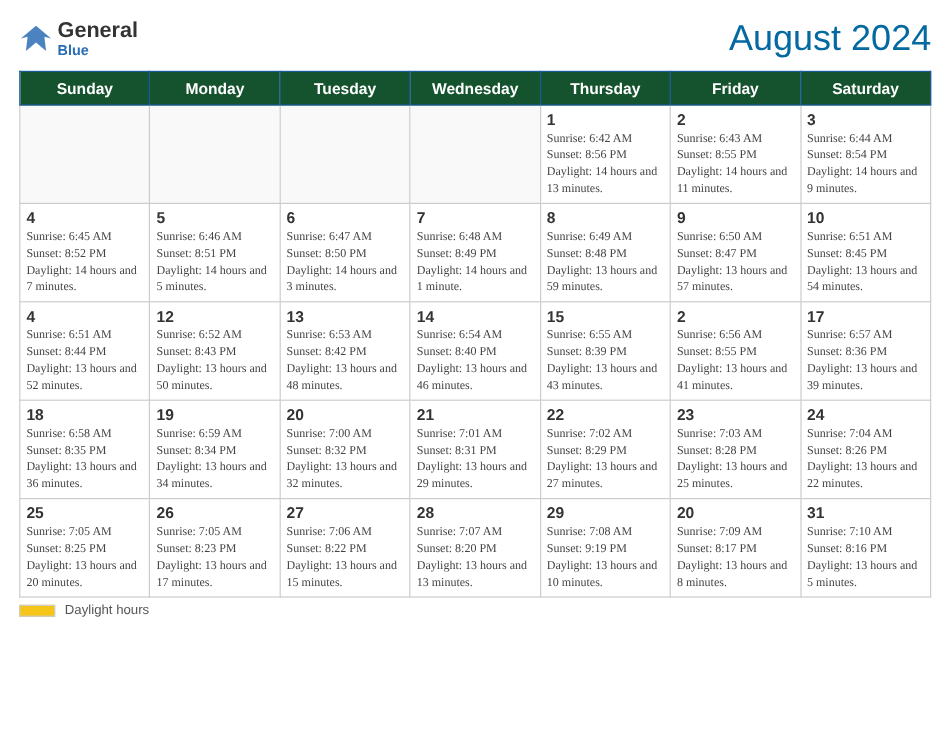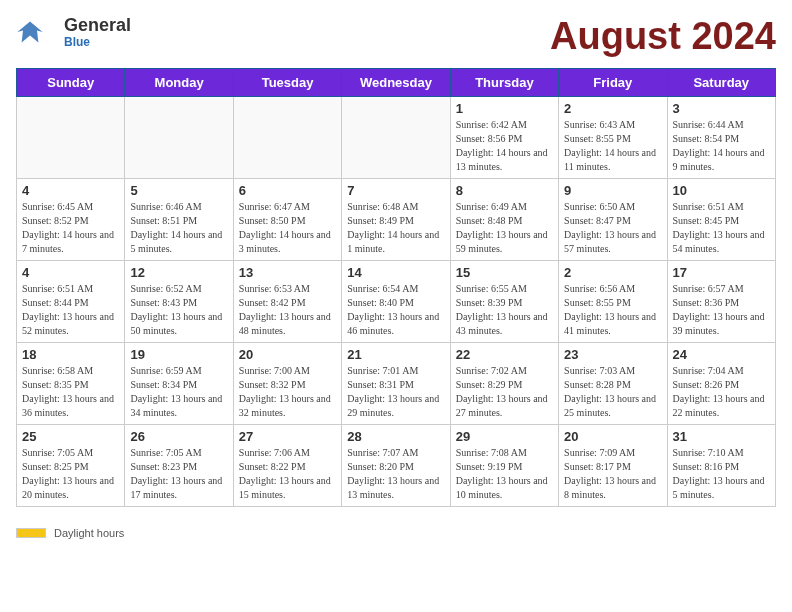--- a/index.html
+++ b/index.html
@@ -12,21 +12,21 @@
     }
     .header-area {
       display: flex;
       justify-content: space-between;
       align-items: flex-start;
       margin-bottom: 10px;
     }
     .logo {
       display: flex;
       align-items: center;
-      gap: 20px;
+      gap: 4px;
     }
     .logo-text {
       display: flex;
       flex-direction: column;
       line-height: 1.1;
     }
     .logo-general {
       font-size: 18px;
       font-weight: bold;
       color: #333;
@@ -37,36 +37,36 @@
       color: #2a6db5;
     }
     .logo-bird {
       width: 28px;
       height: 28px;
     }
     .title-area {
       text-align: right;
     }
     .main-title {
-      font-size: 38px;
-      font-weight: bold;
-      color: #7f1d1d;
+      font-size: 30px;
+      font-weight: normal;
+      color: #0369a1;
       line-height: 1.1;
     }
     .subtitle {
       font-size: 16px;
       color: #555;
     }
     .calendar {
       width: 100%;
       border-collapse: collapse;
       border: 1px solid #ccc;
     }
     .calendar th {
-      background: #6d28d9;
+      background: #14532d;
       color: #fff;
       font-size: 13px;
       font-weight: bold;
       padding: 6px 4px;
       text-align: center;
       border: 1px solid #1a5a9a;
       margin-left: 12px;
     }
     .calendar td {
       width: calc(100% / 7);
@@ -89,21 +89,21 @@
       display: block;
       margin-bottom: 2px;
     }
     .day-info {
       font-size: 10px;
       color: #444;
       line-height: 1.4;
       font-family: Liberation Serif, serif;
     }
     .footer-note {
-      margin-top: 20px;
+      margin-top: 5px;
       font-size: 11px;
       color: #555;
       display: flex;
       align-items: center;
       gap: 8px;
     }
     .daylight-bar {
       display: inline-block;
       width: 30px;
       height: 10px;

